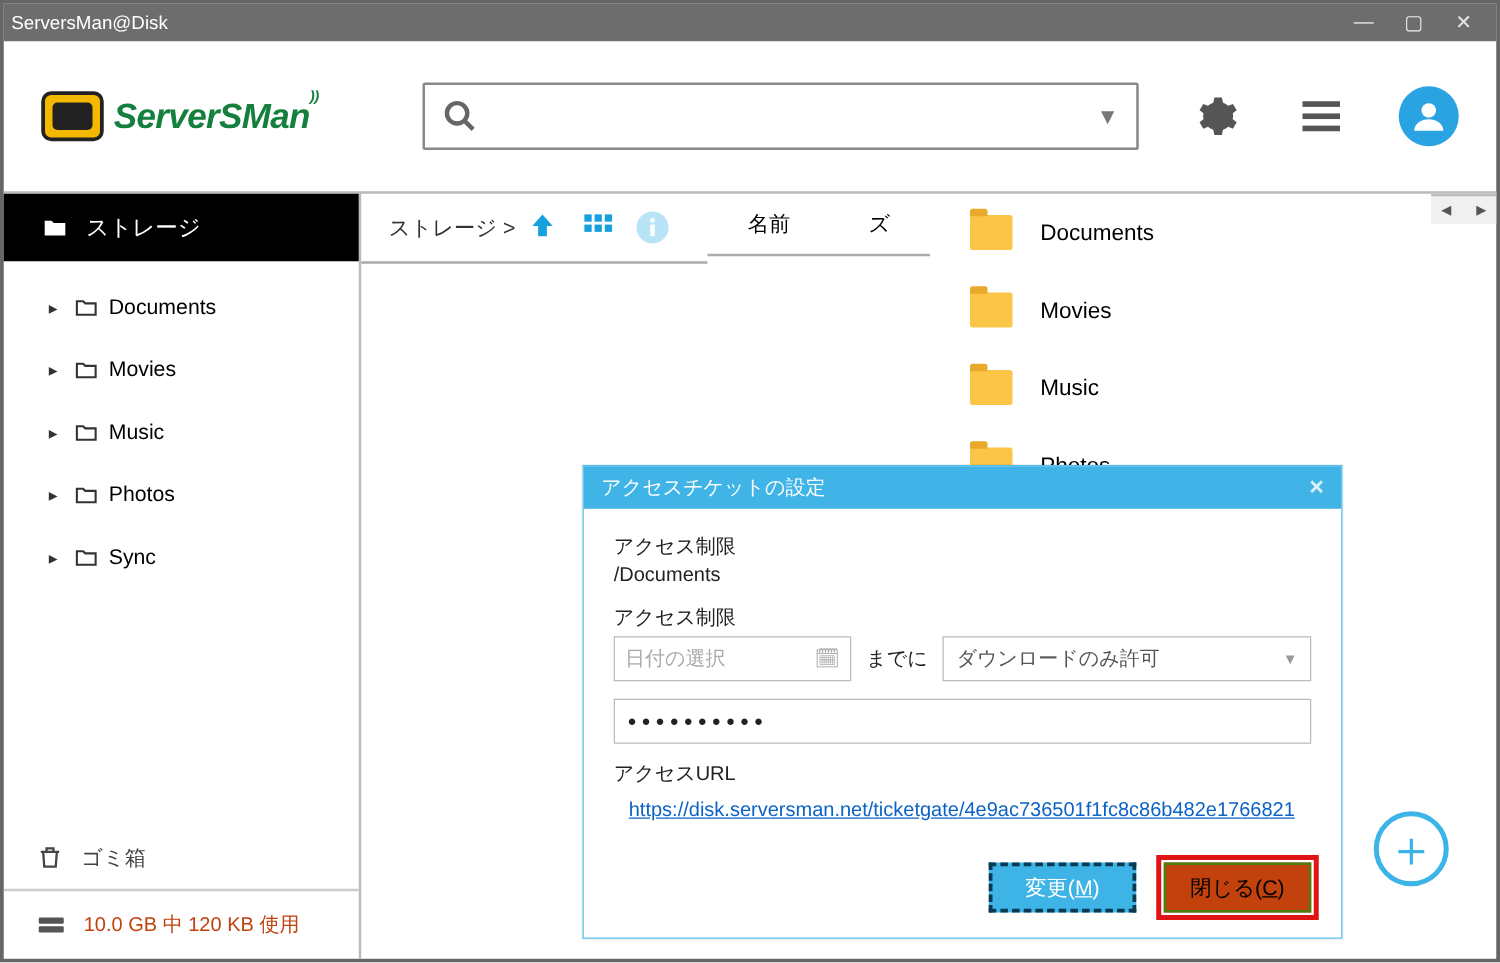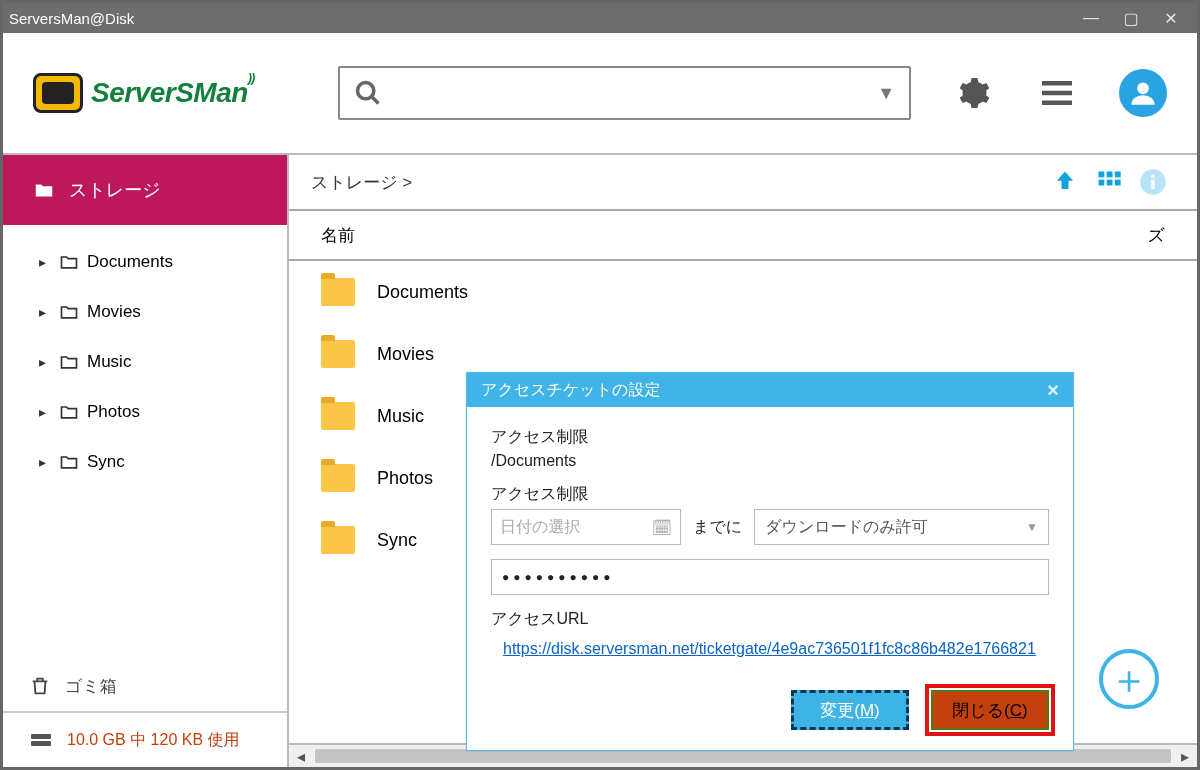--- a/index.html
+++ b/index.html
@@ -25,34 +25,34 @@
   .hicon { width: 44px; height: 44px; display: flex; align-items: center; justify-content: center; color: #555; cursor: pointer; }
   .hicon svg { width: 36px; height: 36px; fill: #555; }
   .avatar { width: 48px; height: 48px; border-radius: 50%; background: #29a3e2; display: flex; align-items: center; justify-content: center; }
   .avatar svg { width: 28px; height: 28px; fill: #fff; }
 
   
   .body { flex: 1; display: flex; min-height: 0; border-top: 2px solid #bbb; }
 
   
   .sidebar { width: 286px; border-right: 2px solid #bbb; display: flex; flex-direction: column; }
-  .side-head { background: #be185d; color: #fff; height: 70px; display: flex; align-items: center; padding: 0 22px 0 30px; font-size: 18px; gap: 14px; }
+  .side-head { background: #000000; color: #fff; height: 54px; display: flex; align-items: center; padding: 0 22px 0 30px; font-size: 18px; gap: 14px; }
   .side-head svg { width: 22px; height: 22px; fill: #fff; }
   .tree { padding: 12px 0; }
   .tree-item { height: 50px; display: flex; align-items: center; gap: 8px; padding-left: 36px; font-size: 17px; cursor: pointer; }
   .tree-item .chev { color: #333; font-size: 14px; width: 12px; }
   .tree-item svg { width: 20px; height: 20px; fill: none; stroke: #333; stroke-width: 2; }
   .side-spacer { flex: 1; }
   .trash { height: 50px; display: flex; align-items: center; gap: 14px; padding-left: 26px; font-size: 17px; color: #444; border-top: 0; cursor: pointer; }
   .trash svg { width: 22px; height: 22px; fill: none; stroke: #444; stroke-width: 2; }
   .storage { height: 56px; border-top: 2px solid #ccc; display: flex; align-items: center; gap: 14px; padding-left: 26px; font-size: 16px; color: #c2410c; }
   .storage svg { width: 24px; height: 24px; fill: #555; }
 
   
-  .main { flex: 1; display: flex; flex-direction: column; min-width: 0; position: relative; }
+  .main { flex: 1; display: flex; flex-direction: row; min-width: 0; position: relative; }
   .crumbbar { height: 56px; display: flex; align-items: center; padding: 0 22px; border-bottom: 2px solid #aaa; }
   .crumbbar .crumb { font-size: 17px; color: #333; }
   .crumbbar .spacer { flex: 1; }
   .crumbbar .tb svg { width: 28px; height: 28px; }
   .tb { width: 44px; display: flex; justify-content: center; cursor: pointer; }
   .tb.upload svg { fill: #15a0de; }
   .tb.grid svg { fill: #15a0de; }
   .tb.info svg { fill: #b9e4f7; }
   .colhead { height: 50px; display: flex; align-items: center; padding: 0 32px; border-bottom: 2px solid #aaa; font-size: 17px; }
   .col-name { flex: 1; }

